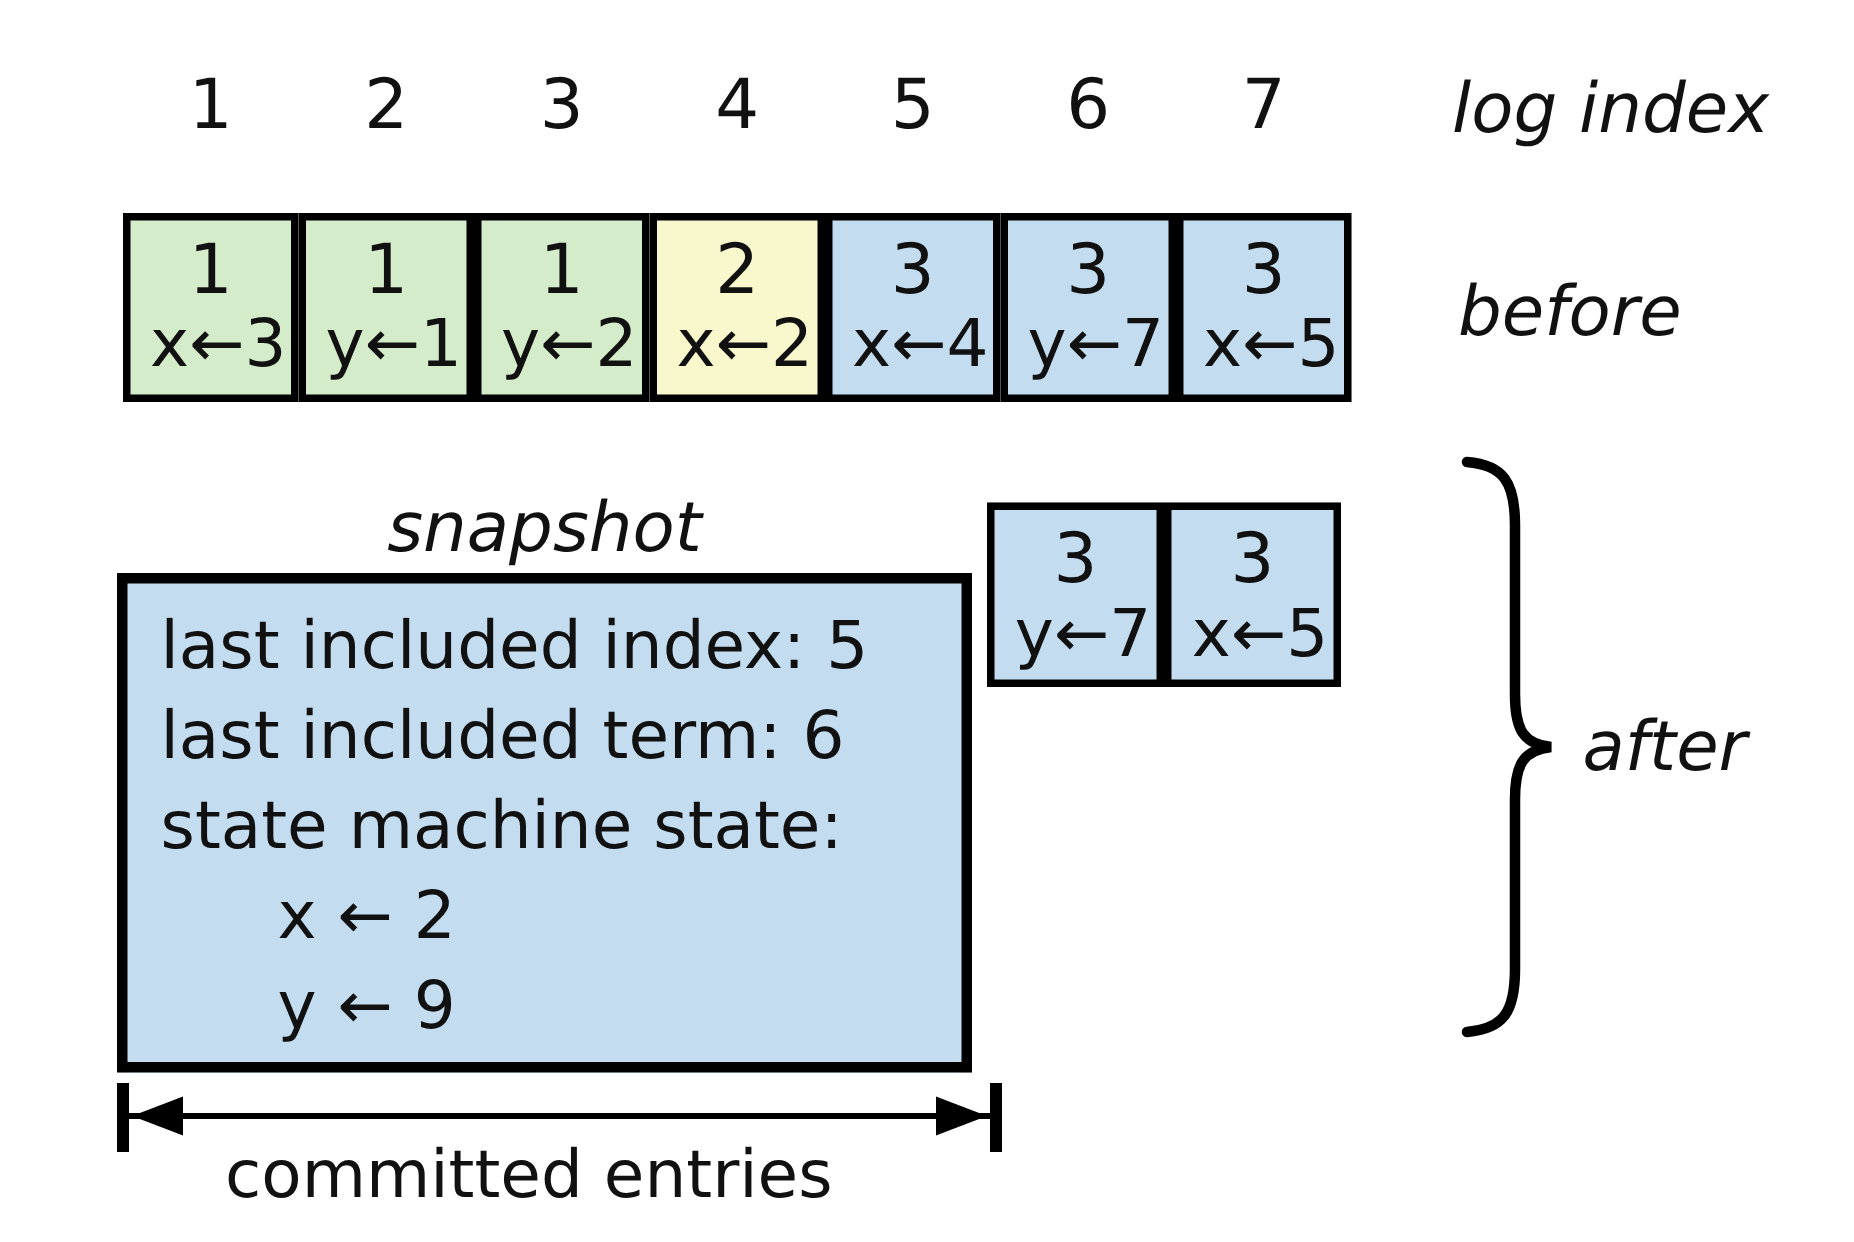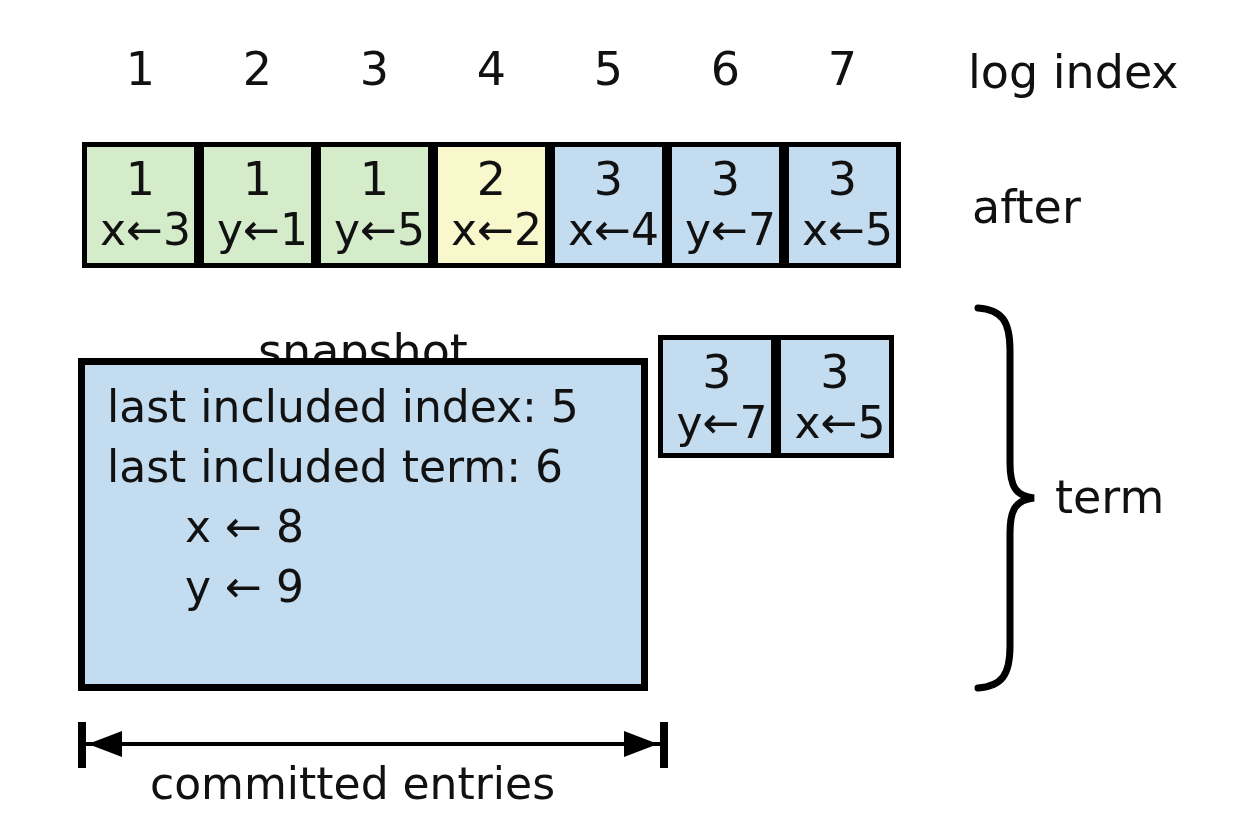--- a/index.html
+++ b/index.html
@@ -1,38 +1,38 @@
 <!DOCTYPE html>
 <html><head>
 <meta charset="utf-8">
 <style>
   html,body{margin:0;padding:0;background:#ffffff;}
   .canvas{
     position:relative;width:1236px;height:828px;background:#ffffff;
     font-family:"DejaVu Sans","Liberation Sans",sans-serif;color:#111;overflow:hidden;
   }
   .abs{position:absolute;}
-  .row-label{font-size:46px;line-height:55px;white-space:nowrap;}
+  .row-label{font-size:46px;line-height:55px;white-space:nowrap;font-style:italic;}
   
   .index-strip{left:82px;top:42px;display:flex;}
   .index-strip .idx{width:117px;text-align:center;font-size:46px;line-height:55px;}
   
   .cellrow{display:flex;}
   .cell{
     box-sizing:border-box;width:117px;height:126px;border:5px solid #000;
     display:flex;flex-direction:column;align-items:center;justify-content:flex-start;
     padding-top:6px;
   }
   .cell .term{font-size:46px;line-height:52px;}
   .cell .cmd{font-size:44px;line-height:50px;white-space:nowrap;margin-left:10px;}
   .after-row .cell{width:118px;height:123px;}
   
   .snapshot-label{left:78px;top:324px;width:570px;text-align:center;}
   .snapshot-box{
-    box-sizing:border-box;left:78px;top:358px;width:570px;height:333px;
+    box-sizing:border-box;left:78px;top:382px;width:570px;height:333px;
     border:7px solid #000;padding:12px 0 0 22px;
   }
   .snapshot-box .line{font-size:44px;line-height:60px;white-space:nowrap;}
   .snapshot-box .indent{padding-left:78px;}
   svg{display:block;}
 </style>
 </head>
 <body>
 
 <div class="canvas">
@@ -52,64 +52,65 @@
     <div class="cell" style="background-color: rgb(212, 236, 202);">
       <span class="term">1</span>
       <span class="cmd">x←3</span>
     </div>
     <div class="cell" style="background-color: rgb(212, 236, 202);">
       <span class="term">1</span>
       <span class="cmd">y←1</span>
     </div>
     <div class="cell" style="background-color: rgb(212, 236, 202);">
       <span class="term">1</span>
-      <span class="cmd">y←5</span>
+      <span class="cmd">y←2</span>
     </div>
     <div class="cell" style="background-color: rgb(248, 248, 204);">
       <span class="term">2</span>
       <span class="cmd">x←2</span>
     </div>
     <div class="cell" style="background-color: rgb(195, 220, 240);">
       <span class="term">3</span>
       <span class="cmd">x←4</span>
     </div>
     <div class="cell" style="background-color: rgb(195, 220, 240);">
       <span class="term">3</span>
       <span class="cmd">y←7</span>
     </div>
     <div class="cell" style="background-color: rgb(195, 220, 240);">
       <span class="term">3</span>
       <span class="cmd">x←5</span>
     </div>
   </div>
-  <div class="abs row-label" style="left:972px;top:180px;">after</div>
+  <div class="abs row-label" style="left:972px;top:180px;">before</div>
 
   <div class="abs row-label snapshot-label">snapshot</div>
   <div class="abs snapshot-box" style="background-color: rgb(195, 220, 240);">
     <div class="line">last included index: 5</div>
     <div class="line">last included term: 6</div>
-    <div class="line indent">x ← 8</div>
+    <div class="line">state machine state:</div>
+    <div class="line indent">x ← 2</div>
     <div class="line indent">y ← 9</div>
   </div>
 
   <div class="abs cellrow after-row" style="left:658px;top:335px;">
     <div class="cell" style="background-color: rgb(195, 220, 240);">
       <span class="term">3</span>
       <span class="cmd">y←7</span>
     </div>
     <div class="cell" style="background-color: rgb(195, 220, 240);">
       <span class="term">3</span>
       <span class="cmd">x←5</span>
     </div>
   </div>
 
   <svg class="abs" style="left:958px;top:295px;" width="110" height="410" viewBox="0 0 110 410">
     <path d="M20,13 C44,15 52,26 52,55 L52,168 C52,192 58,201 76,203 C58,205 52,214 52,238 L52,351 C52,380 44,391 20,393" fill="none" stroke="#000" stroke-width="7" stroke-linecap="round"></path>
   </svg>
-  <div class="abs row-label" style="left:1055px;top:470px;">term</div>
+  <div class="abs row-label" style="left:1055px;top:470px;">after</div>
 
   <svg class="abs" style="left:75px;top:714px;" width="605" height="62" viewBox="0 0 605 62">
     <rect x="3" y="8" width="8" height="46" fill="#000"></rect>
     <rect x="585" y="8" width="8" height="46" fill="#000"></rect>
     <line x1="11" y1="30" x2="585" y2="30" stroke="#000" stroke-width="4"></line>
     <polygon points="13,30 47,17 47,43" fill="#000"></polygon>
     <polygon points="583,30 549,17 549,43" fill="#000"></polygon>
   </svg>
   <div class="abs" style="left:150px;top:756px;font-size:44px;line-height:55px;">committed entries</div>
 

